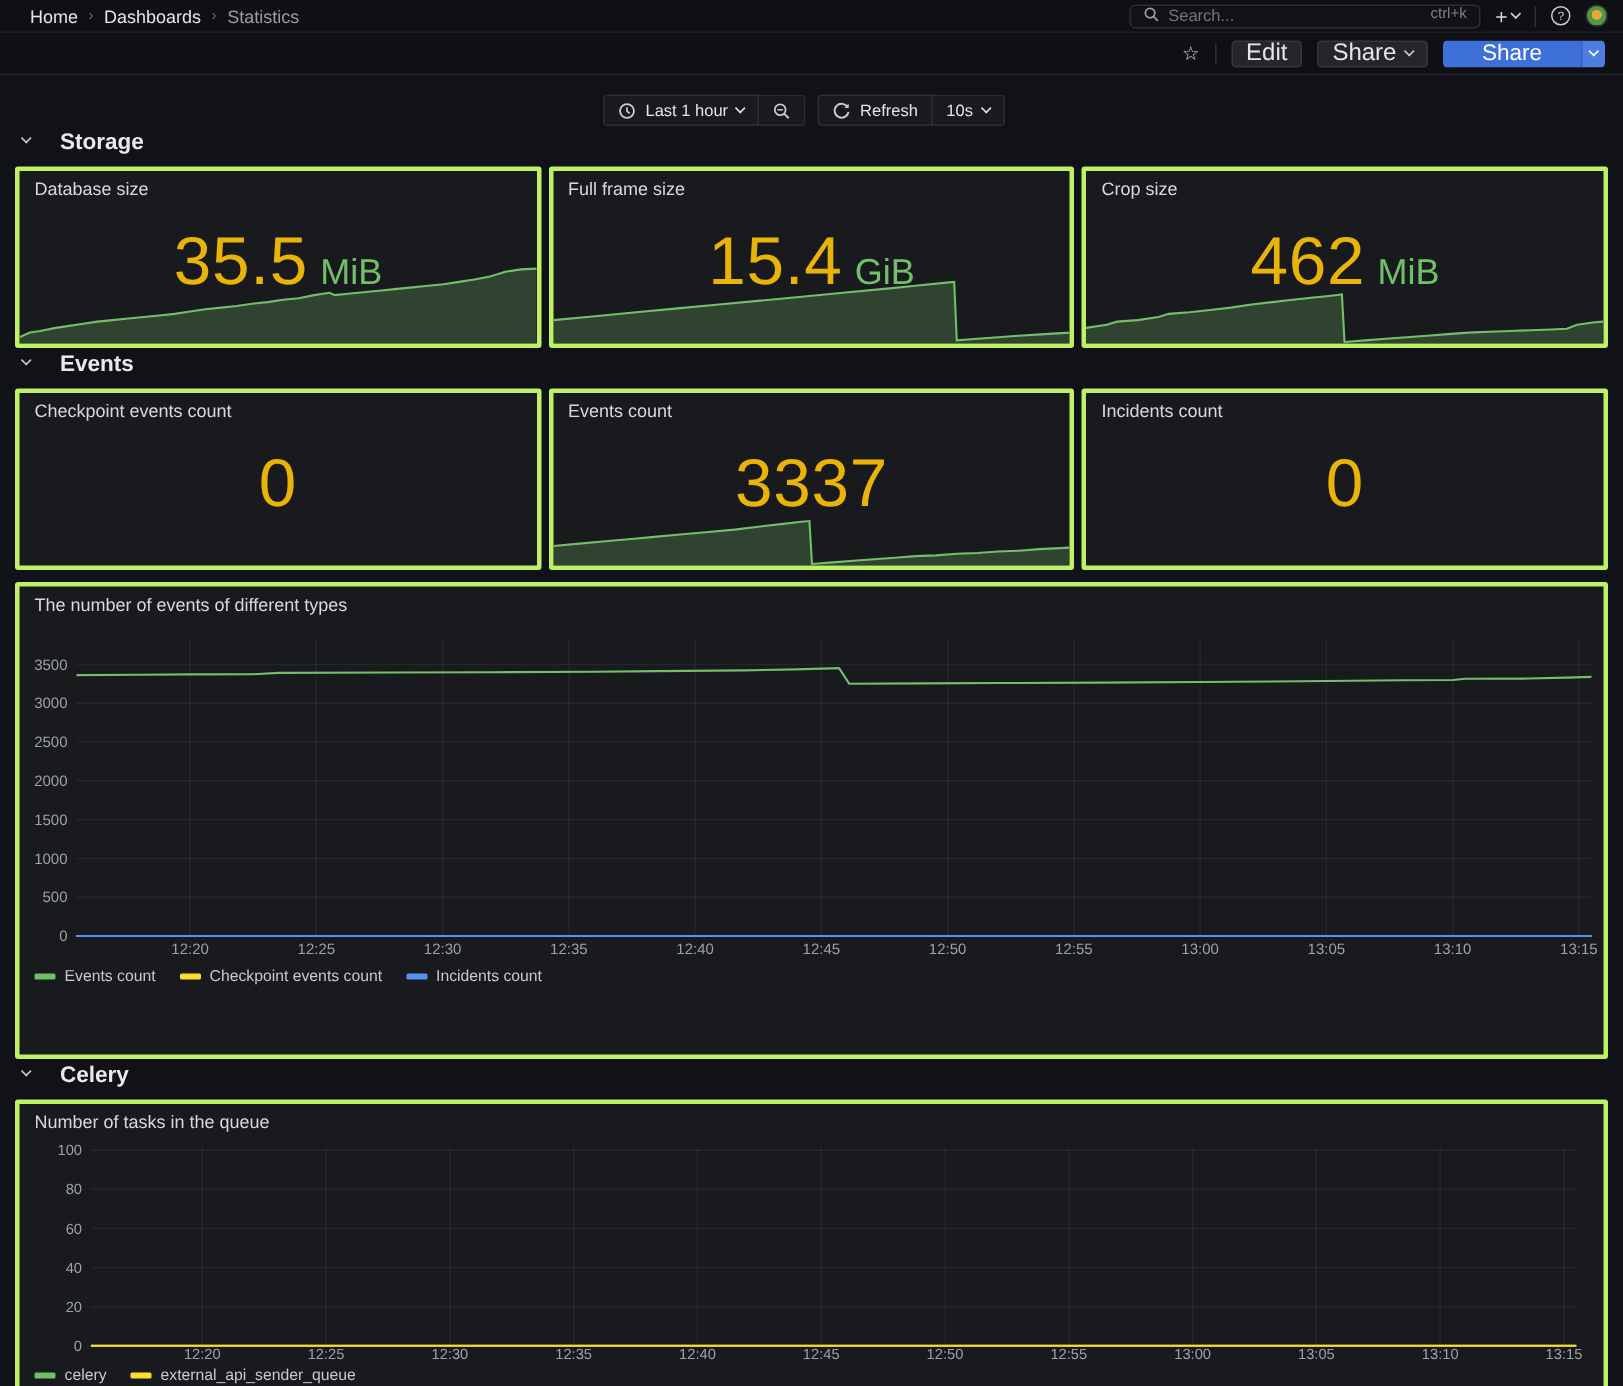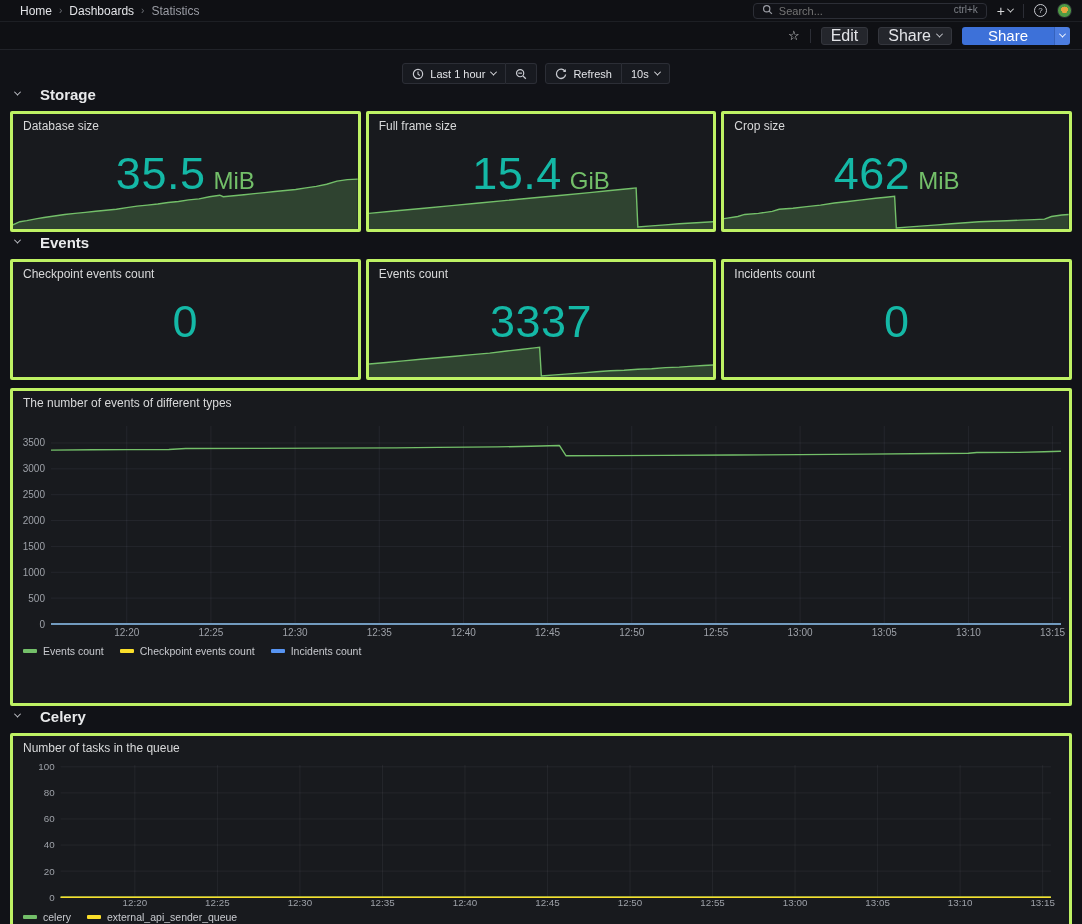--- a/index.html
+++ b/index.html
@@ -73,21 +73,21 @@
   .section-header { display:flex; align-items:center; gap:20px; margin:2px 0 8px 15px;
                     color:#e8e9eb; font-size:15px; font-weight:700; cursor:pointer; }
   .section-header .chev { border-color:#c9cbd1; margin-top:-2px; }
   .stats-row { display:grid; grid-template-columns:repeat(3,1fr); gap:5px; margin:0 10px; height:121px; }
   .panel { background:#181a1e; border:3px solid #bef264; border-radius:2px; position:relative;
            overflow:hidden; display:flex; flex-direction:column; }
   .panel-title { padding:5px 10px 2px; font-size:12px; color:#d8d9da; font-weight:500; cursor:pointer;
                  position:relative; z-index:3; }
   .stat-wrap { position:absolute; left:0; right:0; top:50%; transform:translateY(-46%);
                display:flex; align-items:baseline; justify-content:center; gap:8px; z-index:2; }
-  .stat-value { font-size:45px; font-weight:500; color:#14b8a6; letter-spacing:0.5px; }
+  .stat-value { font-size:45px; font-weight:500; color:#eab308; letter-spacing:0.5px; }
   .stat-unit  { font-size:24px; font-weight:500; color:#73bf69; }
   .spark { position:absolute; left:0; right:0; bottom:0; height:52px; z-index:1; }
   .spark svg { width:100%; height:100%; display:block; }
 
   .chart-panel { margin:8px 10px 0; }
   .chart-panel svg.plot { display:block; margin:0 auto; }
   .legend { display:flex; gap:16px; padding:3px 10px 5px; align-items:center; }
   .legend-item { display:inline-flex; align-items:center; gap:6px; font-size:10.5px; color:#c7c9ce; cursor:pointer; }
   .legend-item .swatch { width:14px; height:4px; border-radius:1px; display:inline-block; }
 </style>

